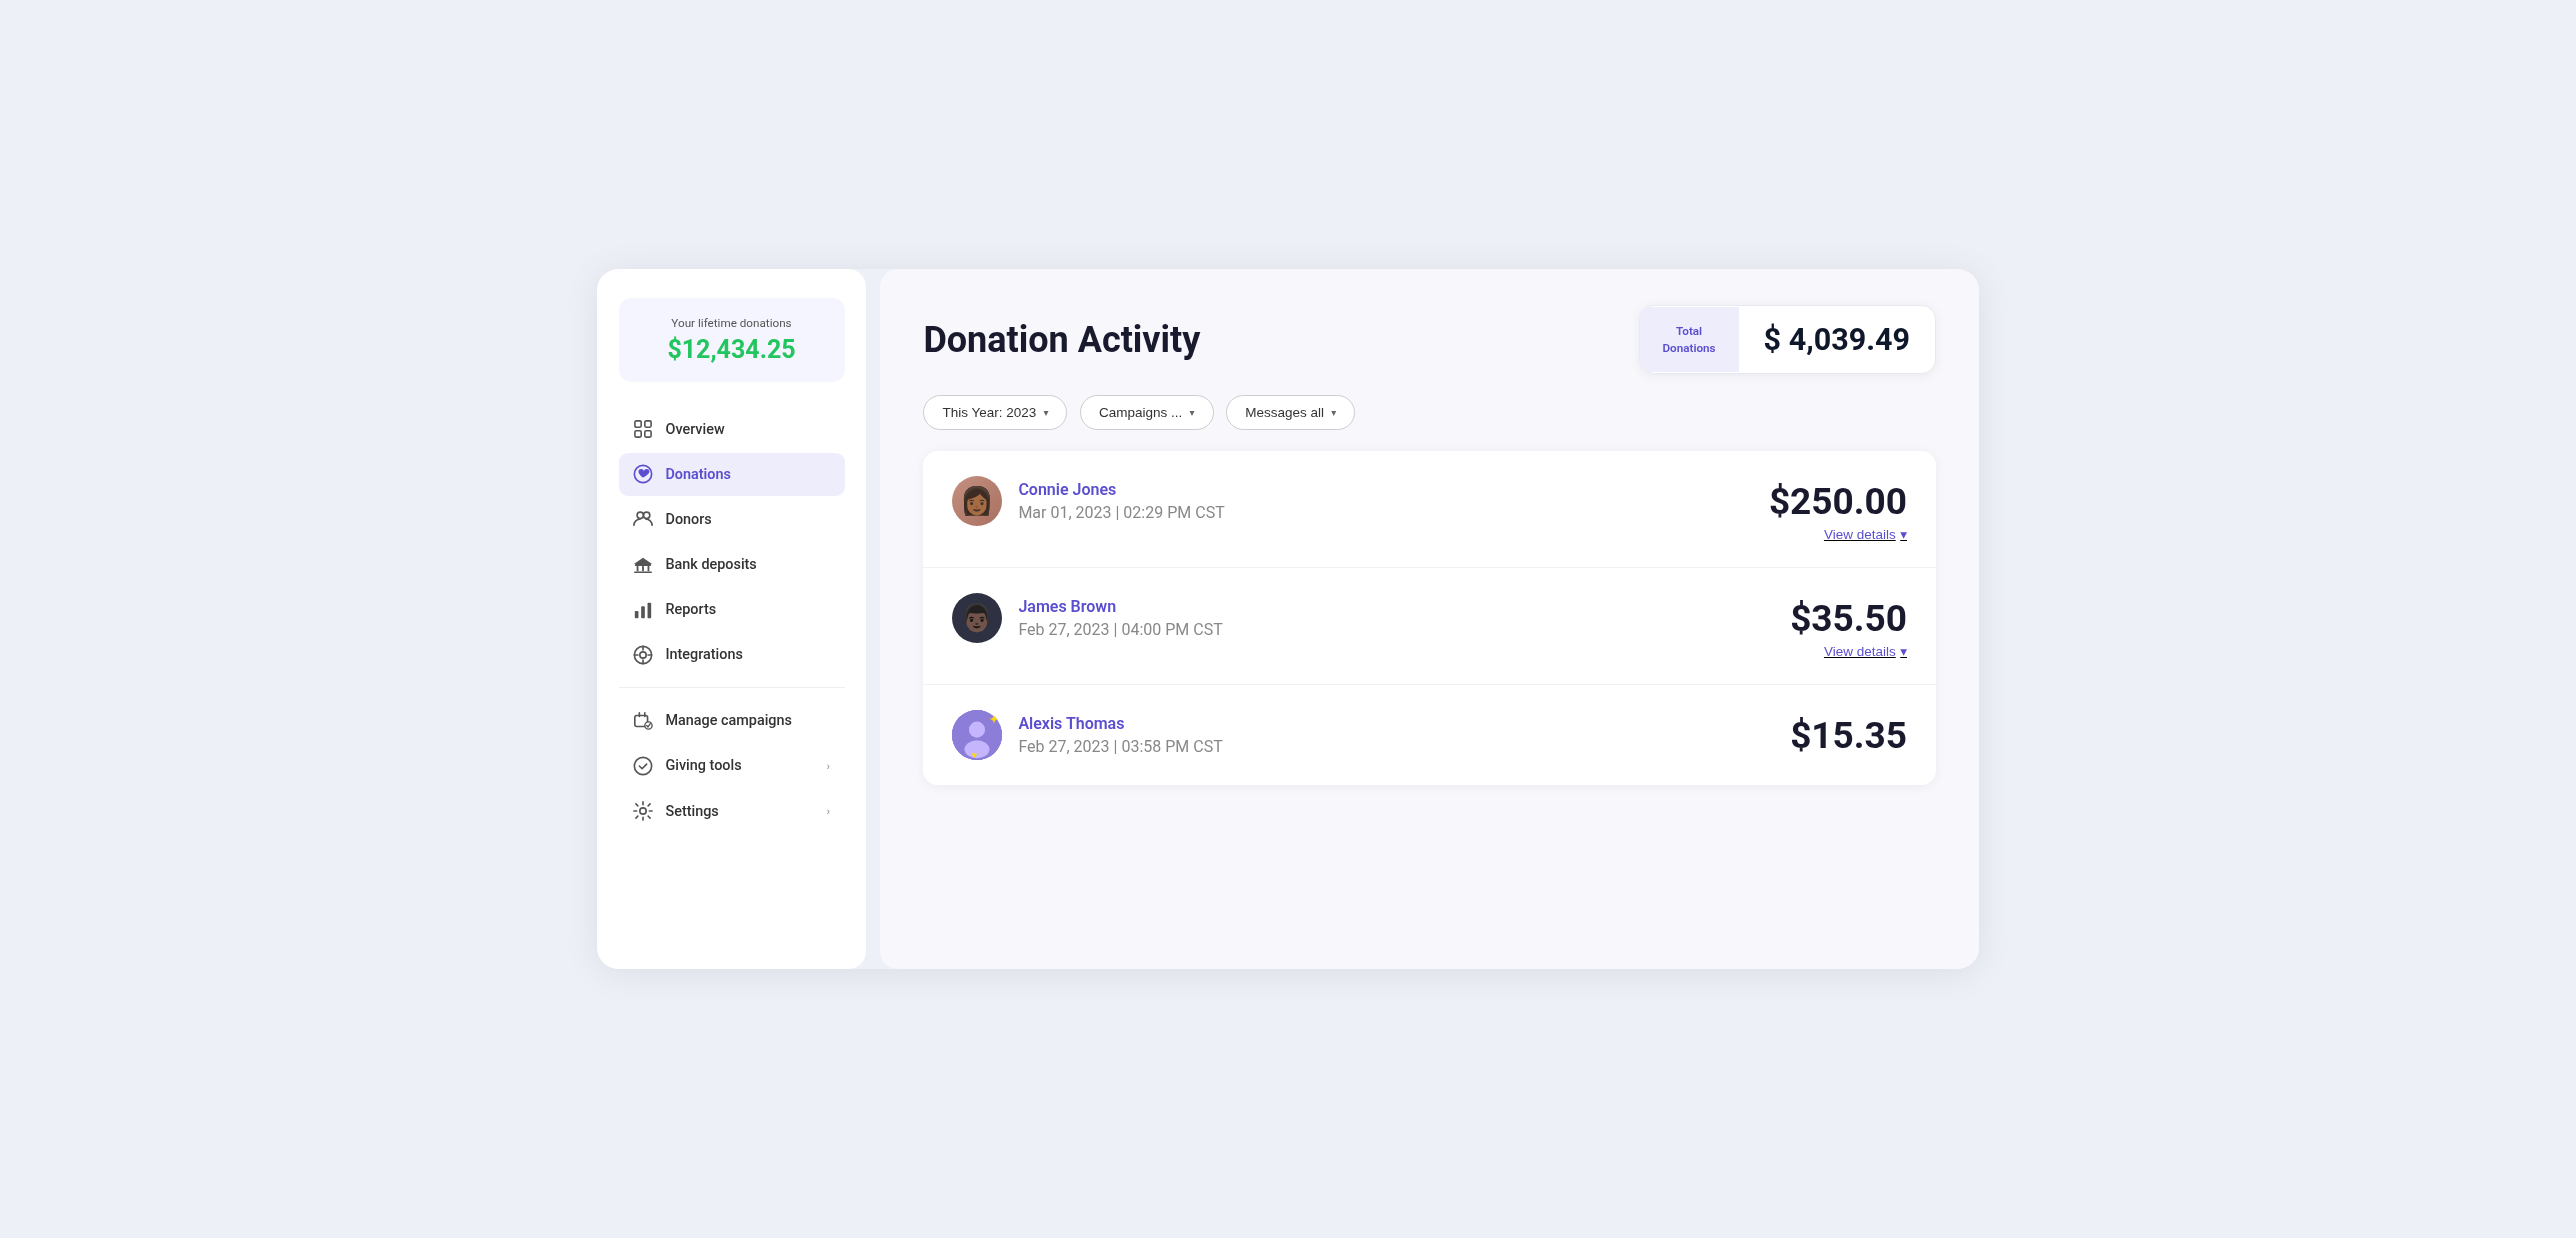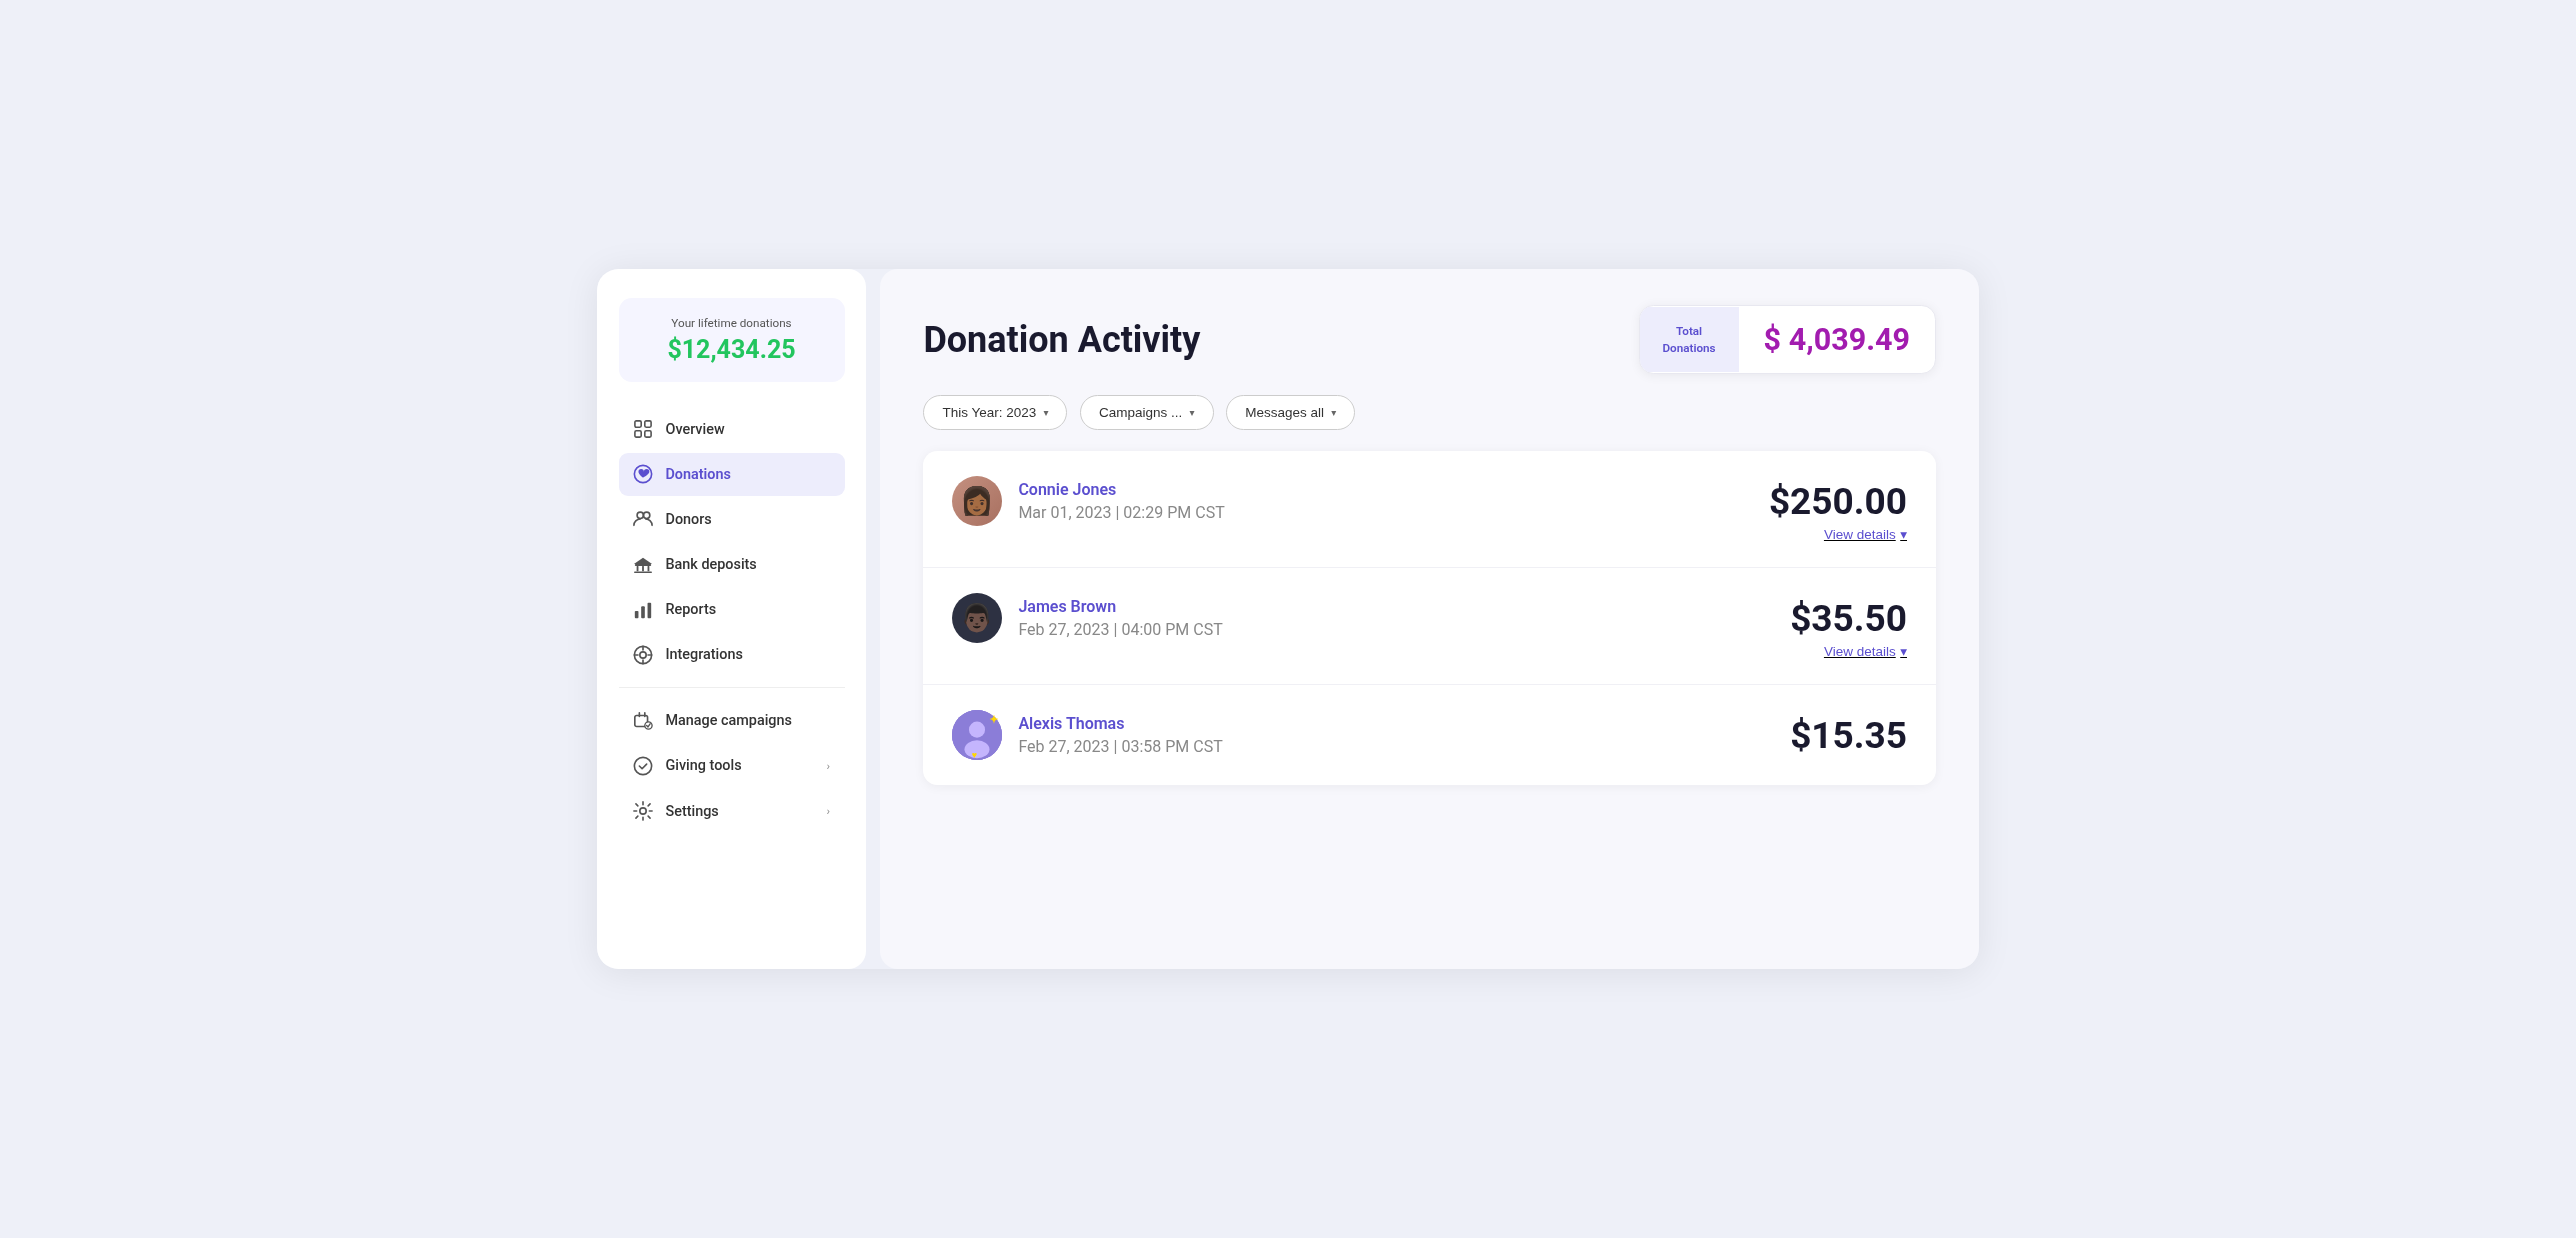--- a/index.html
+++ b/index.html
@@ -155,21 +155,21 @@
       color: #5b4fcf;
       font-weight: 600;
       text-align: center;
       line-height: 1.4;
     }
 
     .total-amount {
       padding: 16px 25px;
       font-size: 30.5px;
       font-weight: 700;
-      color: #a21caf;
+      color: #0f172a;
     }
 
     
     .filters-row {
       display: flex;
       gap: 12.6px;
       align-items: flex-start;
     }
 
     .filter-pill {

